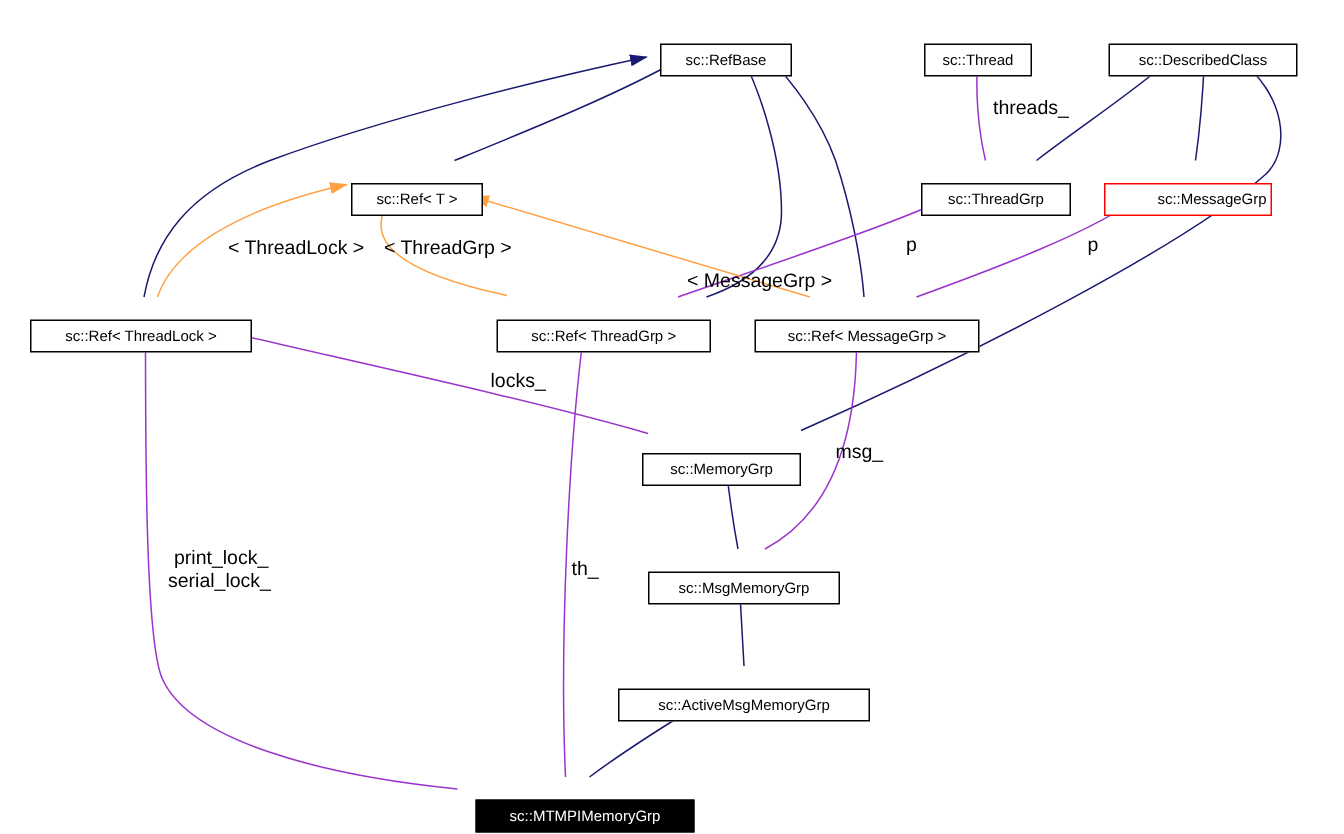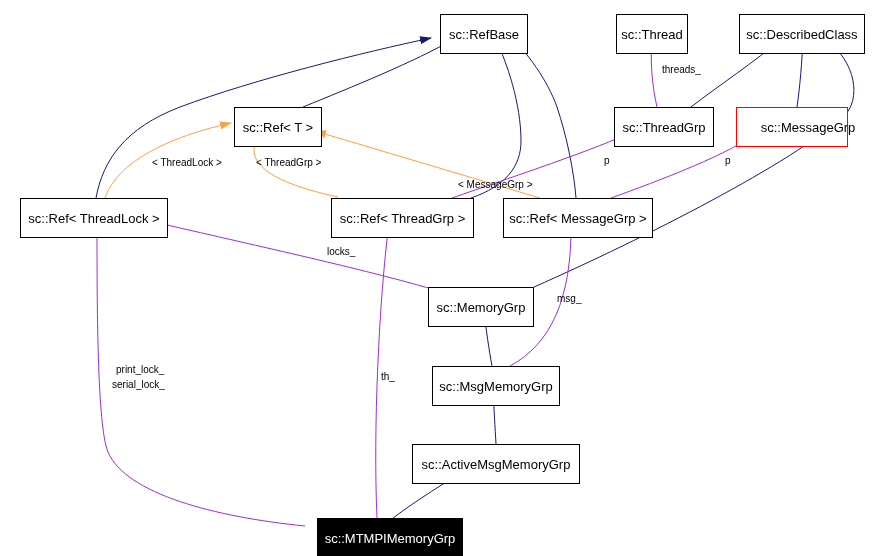--- a/index.html
+++ b/index.html
@@ -6,35 +6,36 @@
   #canvas{
     position:relative;
     width:896px;height:556px;
     background:#ffffff;
     font-family:"Liberation Sans","DejaVu Sans",sans-serif;
     overflow:hidden;
   }
   #edges{position:absolute;left:0;top:0;width:896px;height:556px;}
   .node{
     position:absolute;
-    height:40px;
+    height:22px;
     box-sizing:border-box;
     border:1px solid #000000;
     background:#ffffff;
     color:#000000;
-    font-size:13px;
+    font-size:10px;
     display:flex;align-items:center;justify-content:center;
     white-space:nowrap;
     z-index:2;
+    margin-top:15px;
   }
   .node.red{border:1px solid #ff0000;padding-left:32px;}
   .node.current{background:#000000;color:#ffffff;border:1px solid #000000;}
   .elabel{
     position:absolute;
-    font-size:10px;
+    font-size:13px;
     color:#000000;
     white-space:nowrap;
     z-index:3;
   }
   path.edge{fill:none;stroke-width:1;}
   path.navy{stroke:#191970;}
   path.purple{stroke:#9a32cd;}
   path.orange{stroke:#ffa042;}
 </style>
 </head>

